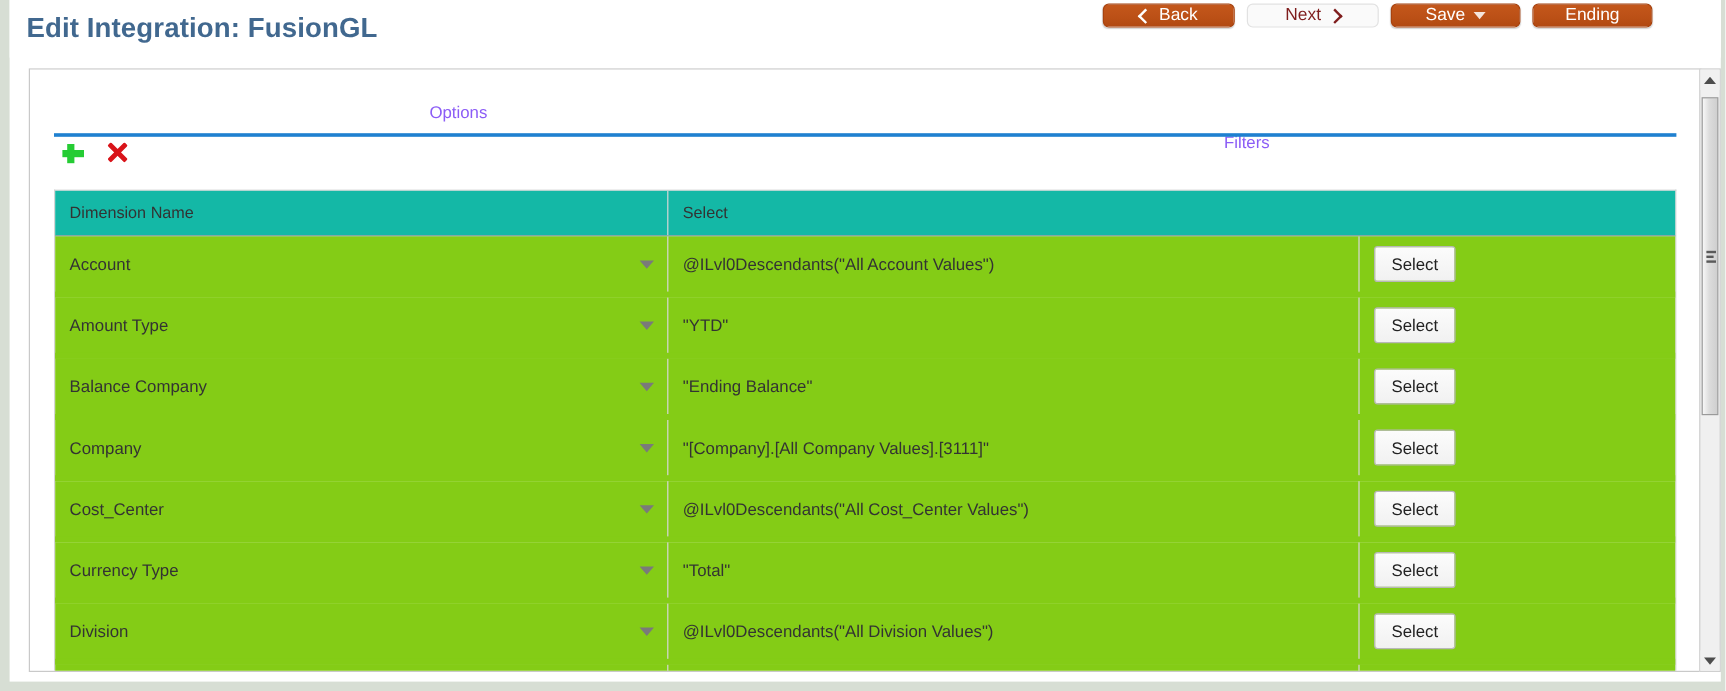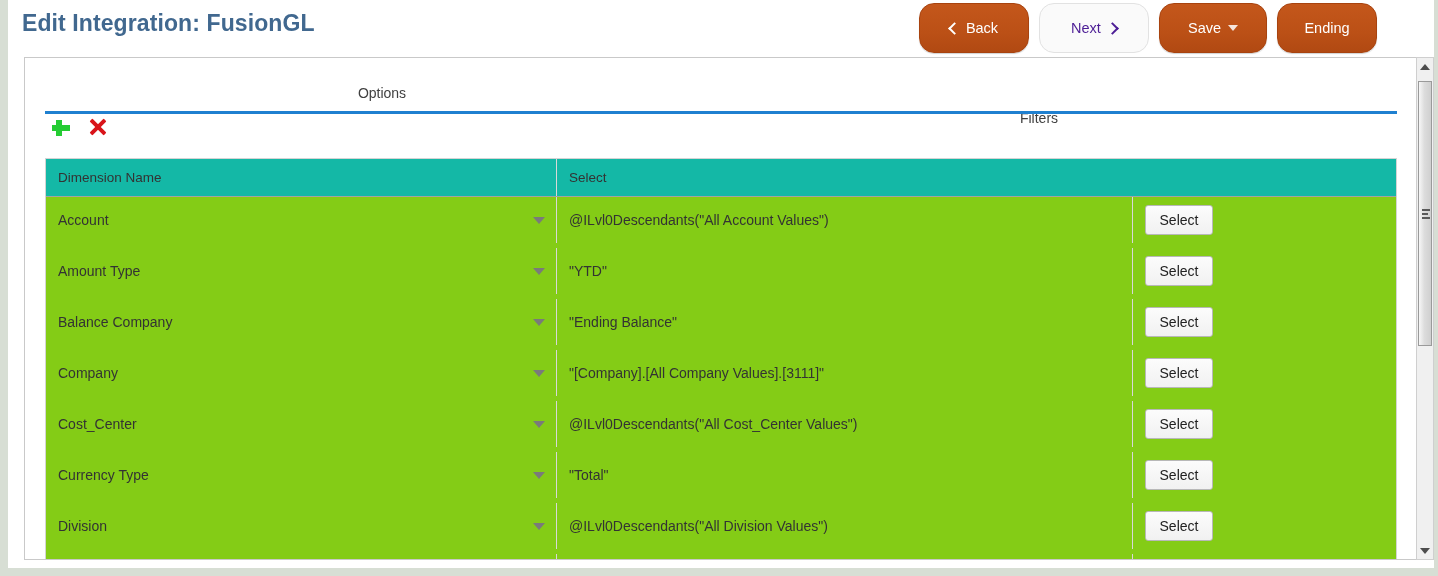--- a/index.html
+++ b/index.html
@@ -41,41 +41,41 @@
     white-space: nowrap;
   }
   #header-actions {
     position: absolute;
     right: 57px; top: 3px;
     display: flex;
     align-items: flex-start;
     gap: 10px;
   }
   .btn {
-    height: 50px;
-    border-radius: 15px;
+    height: 20px;
+    border-radius: 5px;
     font-size: 14.5px;
     display: inline-flex;
     align-items: center;
     justify-content: center;
     gap: 7px;
     cursor: pointer;
     user-select: none;
     white-space: nowrap;
     border: 1px solid transparent;
   }
   .btn-primary {
     background: linear-gradient(to bottom, #c4571b 0%, #bb5016 60%, #b14912 100%);
     color: #ffffff;
     border-color: #a8430f;
     box-shadow: 0 1px 1px rgba(0,0,0,.18);
   }
   .btn-disabled {
     background: #fafafa;
-    color: #4c1d95;
+    color: #7f1d1d;
     border: 1px solid #e2e2e2;
   }
   #btn-back { width: 110px; }
   #btn-next { width: 110px; }
   #btn-save { width: 108px; }
   #btn-cancel { width: 100px; }
 
   .chev {
     display: inline-block;
     width: 9px; height: 9px;
@@ -106,21 +106,21 @@
   
   #tabbar {
     position: relative;
     height: 55px;
     background: #ffffff;
   }
   .tab {
     position: absolute;
     top: 27px;
     font-size: 14px;
-    color: #404040;
+    color: #8b5cf6;
     cursor: pointer;
     white-space: nowrap;
     transform: translateX(-50%);
   }
   #tab-options { left: 357px; }
   #tab-filters { left: 1014px; margin-top: 25px; }
   #tab-underline {
     position: absolute;
     left: 20px; top: 53px;
     width: 1352px; height: 3px;

